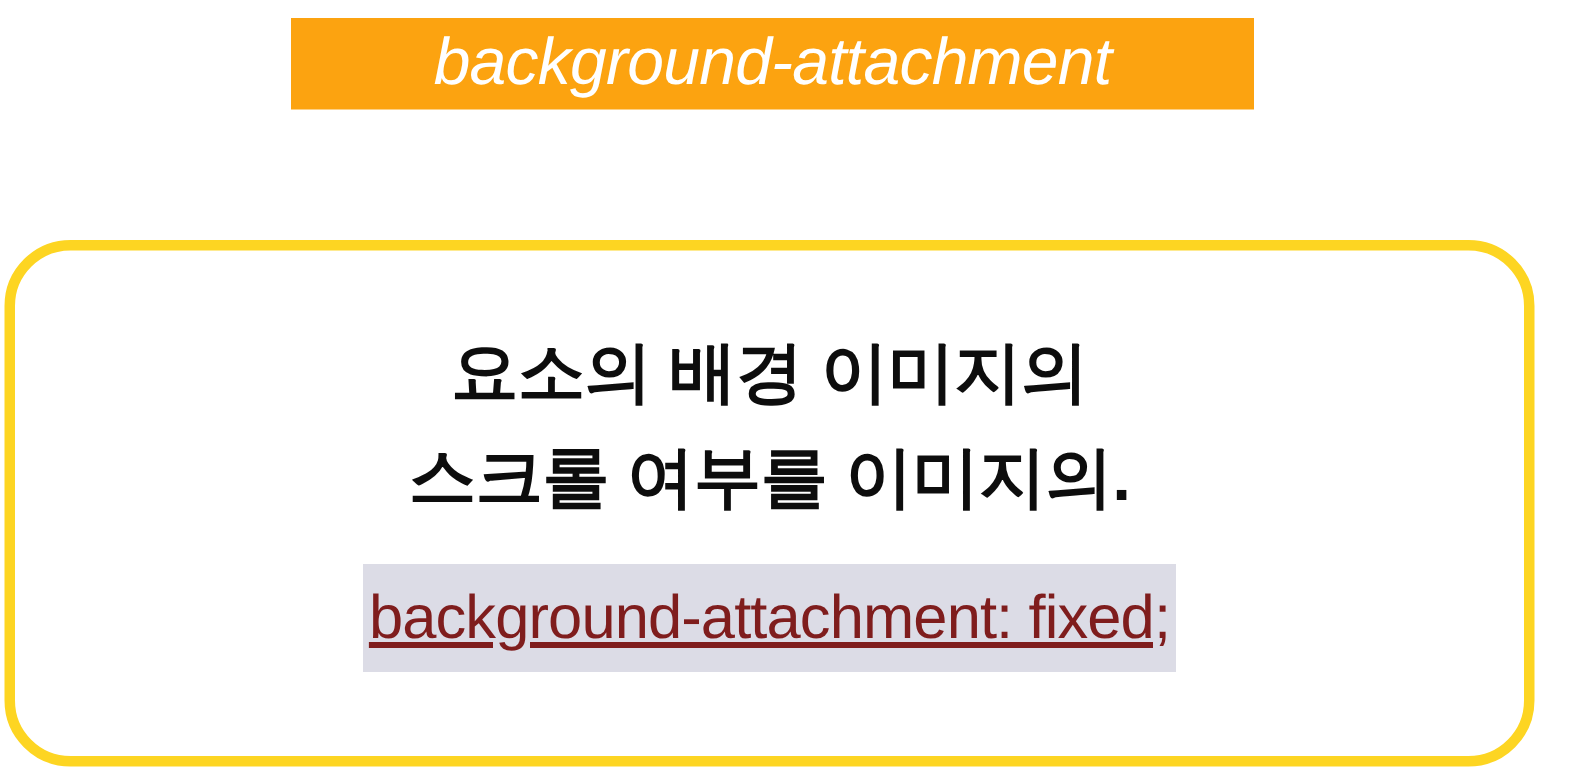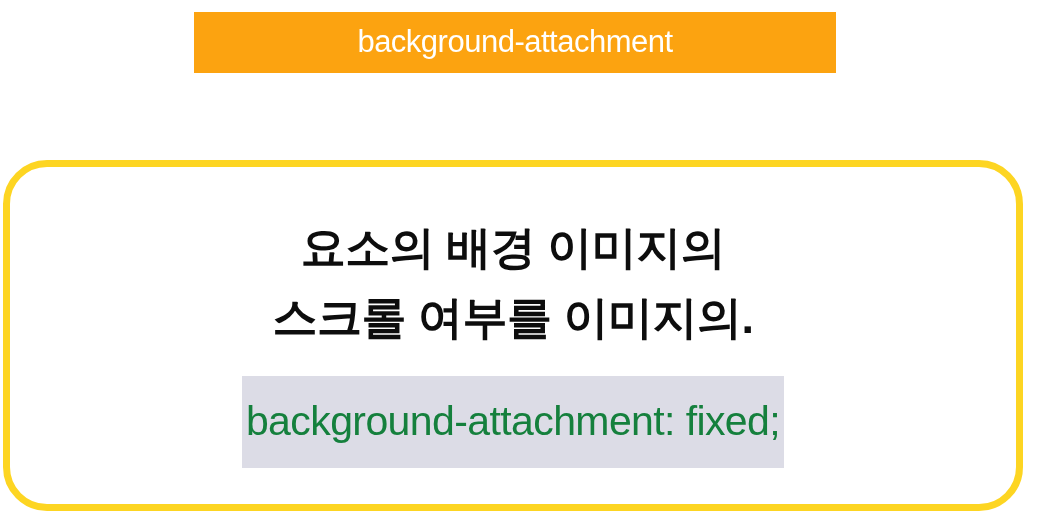--- a/index.html
+++ b/index.html
@@ -33,26 +33,27 @@
     height: 61px;
     background: #fca310;
     box-sizing: border-box;
     display: flex;
     align-items: center;
     justify-content: center;
   }
   #title-banner .banner-text {
     color: #ffffff;
     font-family: "Liberation Sans", sans-serif;
-    font-size: 31px;
+    font-size: 44px;
     font-weight: 400;
     letter-spacing: -0.5px;
     line-height: 1;
     white-space: nowrap;
     transform: translateY(-1px);
+    font-style: italic;
   }
 
   
   #content-card {
     position: absolute;
     left: 3px;
     top: 160px;
     width: 1020px;
     height: 351px;
     box-sizing: border-box;
@@ -86,28 +87,29 @@
     white-space: nowrap;
     text-align: center;
   }
   #desc-line-1 { margin-bottom: 25px; }
   #desc-line-2 { margin-bottom: 36px; }
 
   
   #code-snippet {
     display: inline-block;
     background: #dcdce6;
-    color: #15803d;
+    color: #7f1d1d;
     font-family: "Liberation Sans", sans-serif;
     font-size: 41px;
     font-weight: 400;
     letter-spacing: -0.6px;
     line-height: 1.6;
     white-space: nowrap;
-    padding: 13px 4px;
+    padding: 3px 4px;
+    text-decoration: underline;
   }
 </style>
 </head>
 <body>
 
 <div id="slide">
 
   <div id="title-banner">
     <span class="banner-text">background-attachment</span>
   </div>

